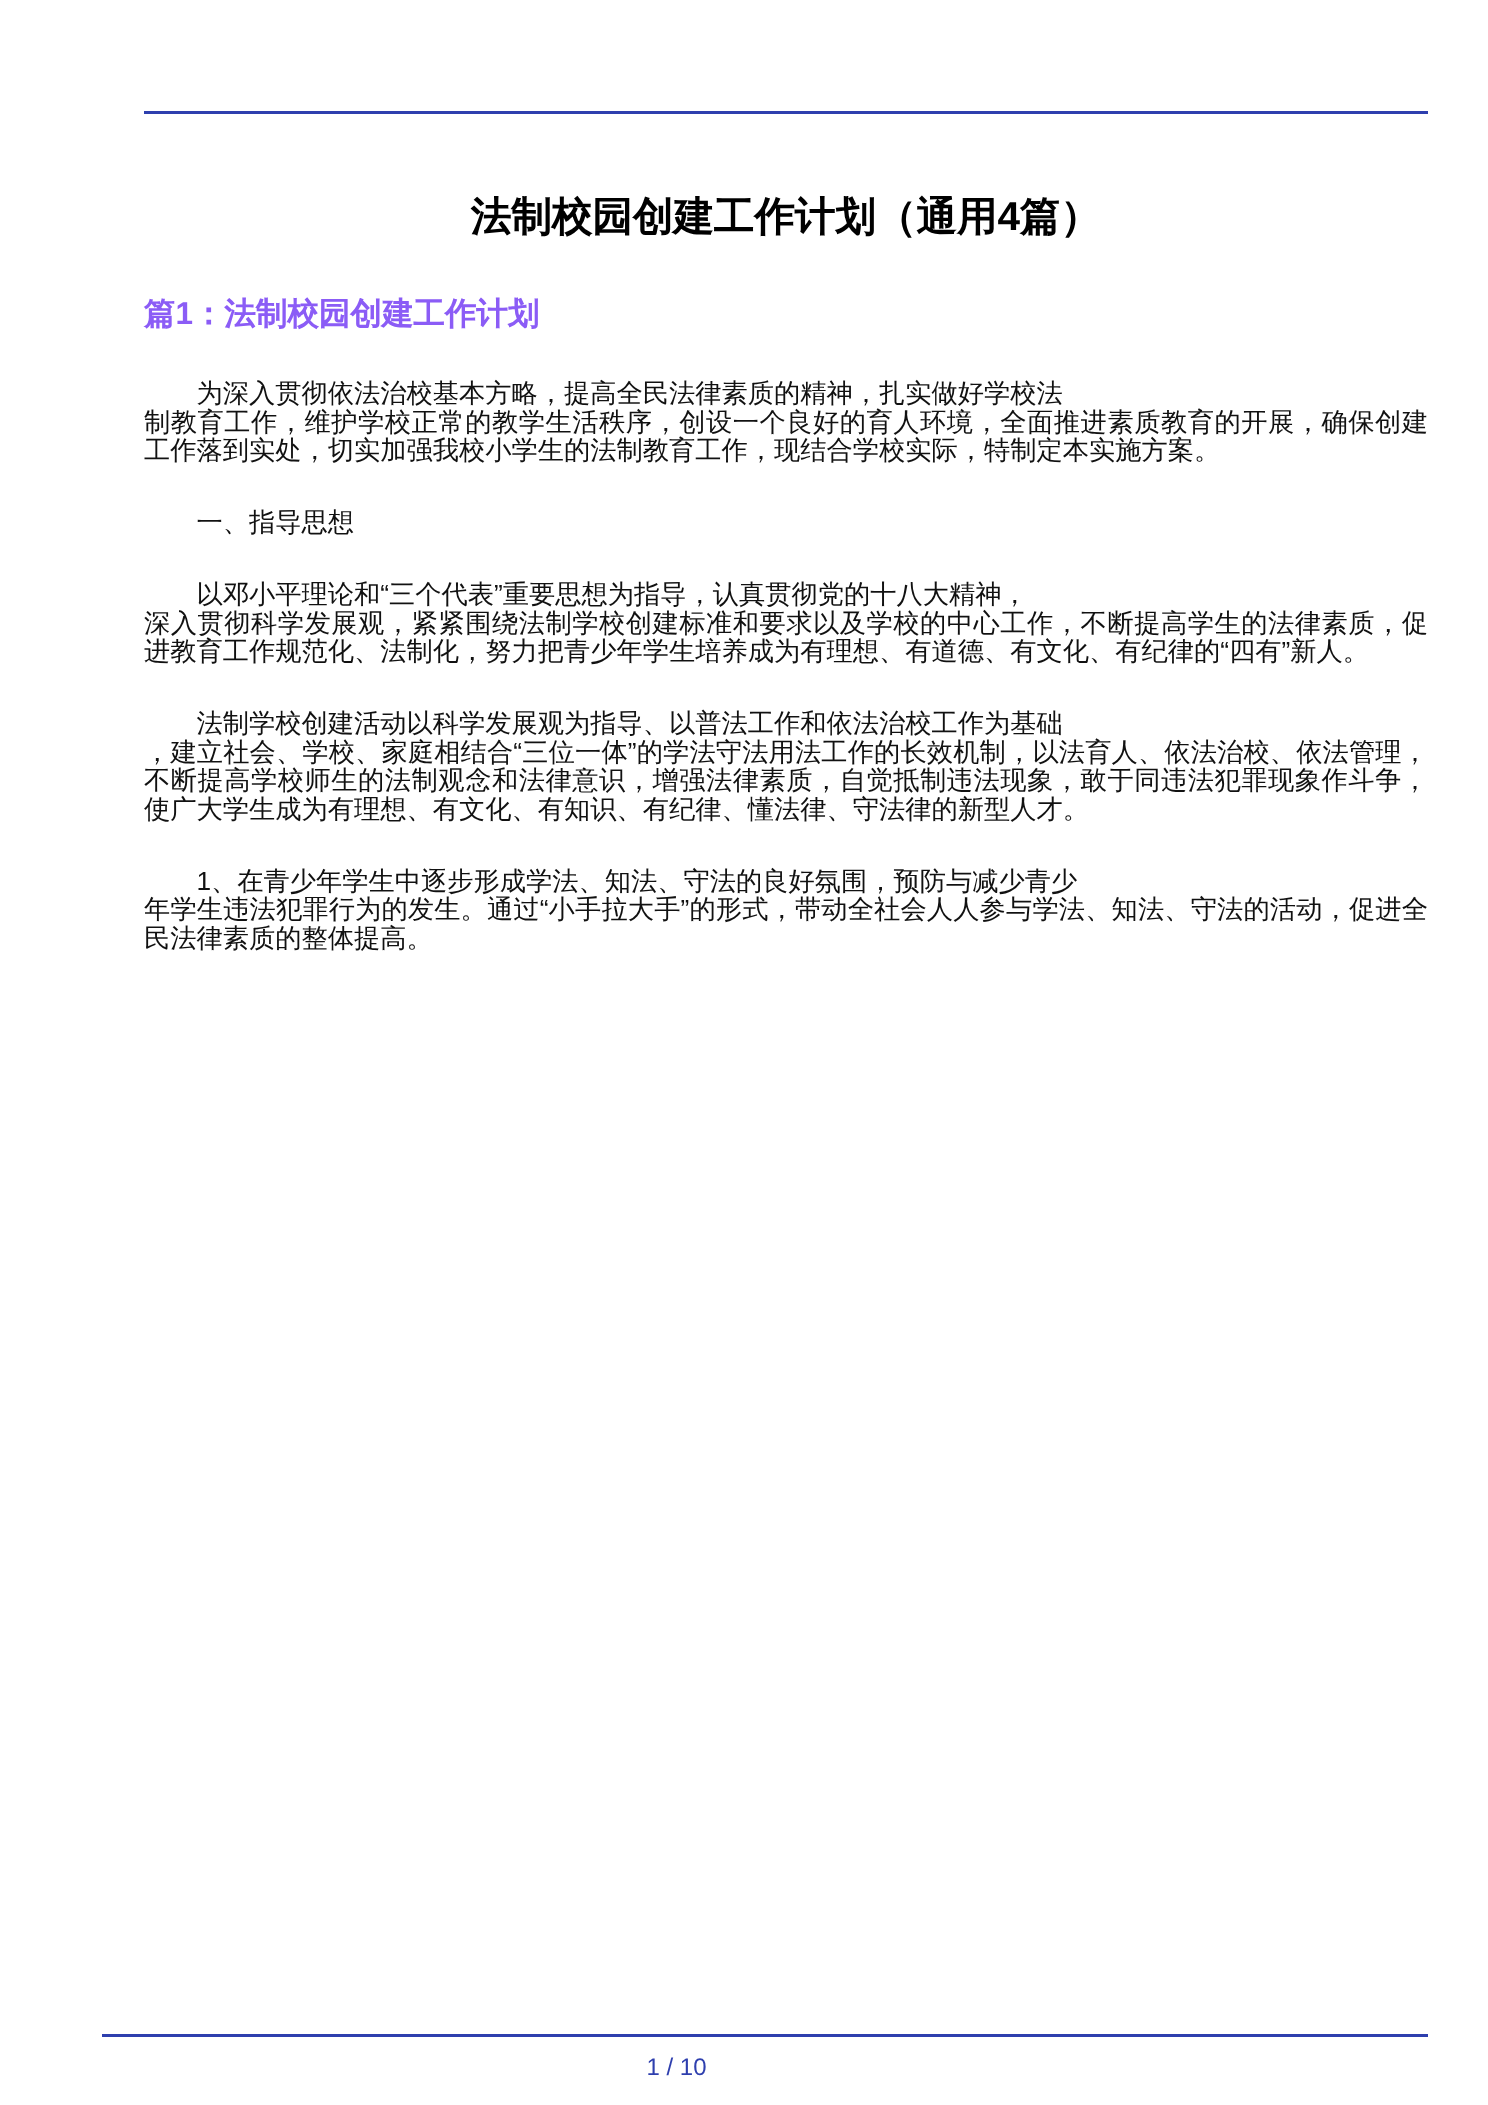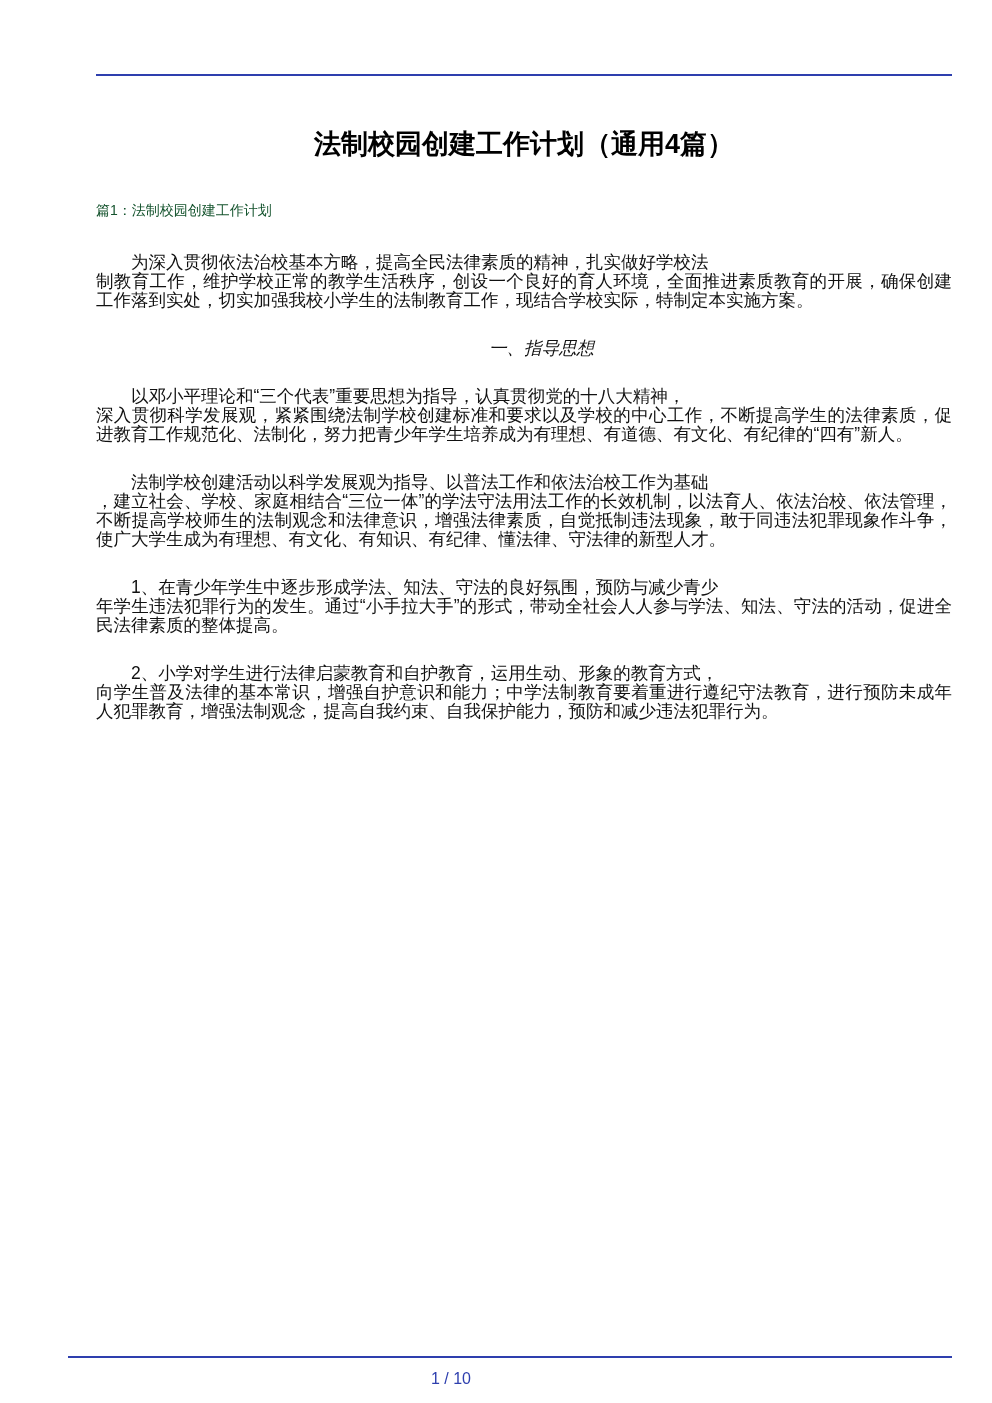--- a/index.html
+++ b/index.html
@@ -29,37 +29,36 @@
   .doc-title {
     margin: 50px 68px 0 68px;
     font-size: 27px;
     line-height: 36px;
     font-weight: bold;
     text-align: center;
     color: #000000;
   }
   .section-heading {
     margin: 34px 68px 0 68px;
-    font-size: 14px;
+    font-size: 21px;
     line-height: 28px;
-    font-weight: normal;
-    color: #14532d;
+    font-weight: bold;
+    color: #8b5cf6;
   }
   .para {
     margin: 29px 68px 0 68px;
     font-size: 17.5px;
     line-height: 19px;
     color: #111111;
     text-indent: 2em;
     white-space: pre-wrap;
     text-align: justify;
   }
   .para.sub {
-    text-align: center;
-    font-style: italic;
+    text-align: left;
   }
   .footer {
     position: absolute;
     left: 0;
     right: 0;
     top: 1356px;
   }
   .page-number {
     margin-top: 10px;
     padding-right: 118px;
@@ -90,21 +89,19 @@
 
 
   <p class="para">法制学校创建活动以科学发展观为指导、以普法工作和依法治校工作为基础
 ，建立社会、学校、家庭相结合“三位一体”的学法守法用法工作的长效机制，以法育人、依法治校、依法管理，不断提高学校师生的法制观念和法律意识，增强法律素质，自觉抵制违法现象，敢于同违法犯罪现象作斗争，使广大学生成为有理想、有文化、有知识、有纪律、懂法律、守法律的新型人才。</p>
 
 
 
   <p class="para">1、在青少年学生中逐步形成学法、知法、守法的良好氛围，预防与减少青少
 年学生违法犯罪行为的发生。通过“小手拉大手”的形式，带动全社会人人参与学法、知法、守法的活动，促进全民法律素质的整体提高。</p>
 
-  <p class="para">2、小学对学生进行法律启蒙教育和自护教育，运用生动、形象的教育方式，
-向学生普及法律的基本常识，增强自护意识和能力；中学法制教育要着重进行遵纪守法教育，进行预防未成年人犯罪教育，增强法制观念，提高自我约束、自我保护能力，预防和减少违法犯罪行为。</p>
 
   <div class="footer">
     <hr class="rule">
     <div class="page-number">1 / 10</div>
   </div>
 
 </div>
 
 </body></html>

